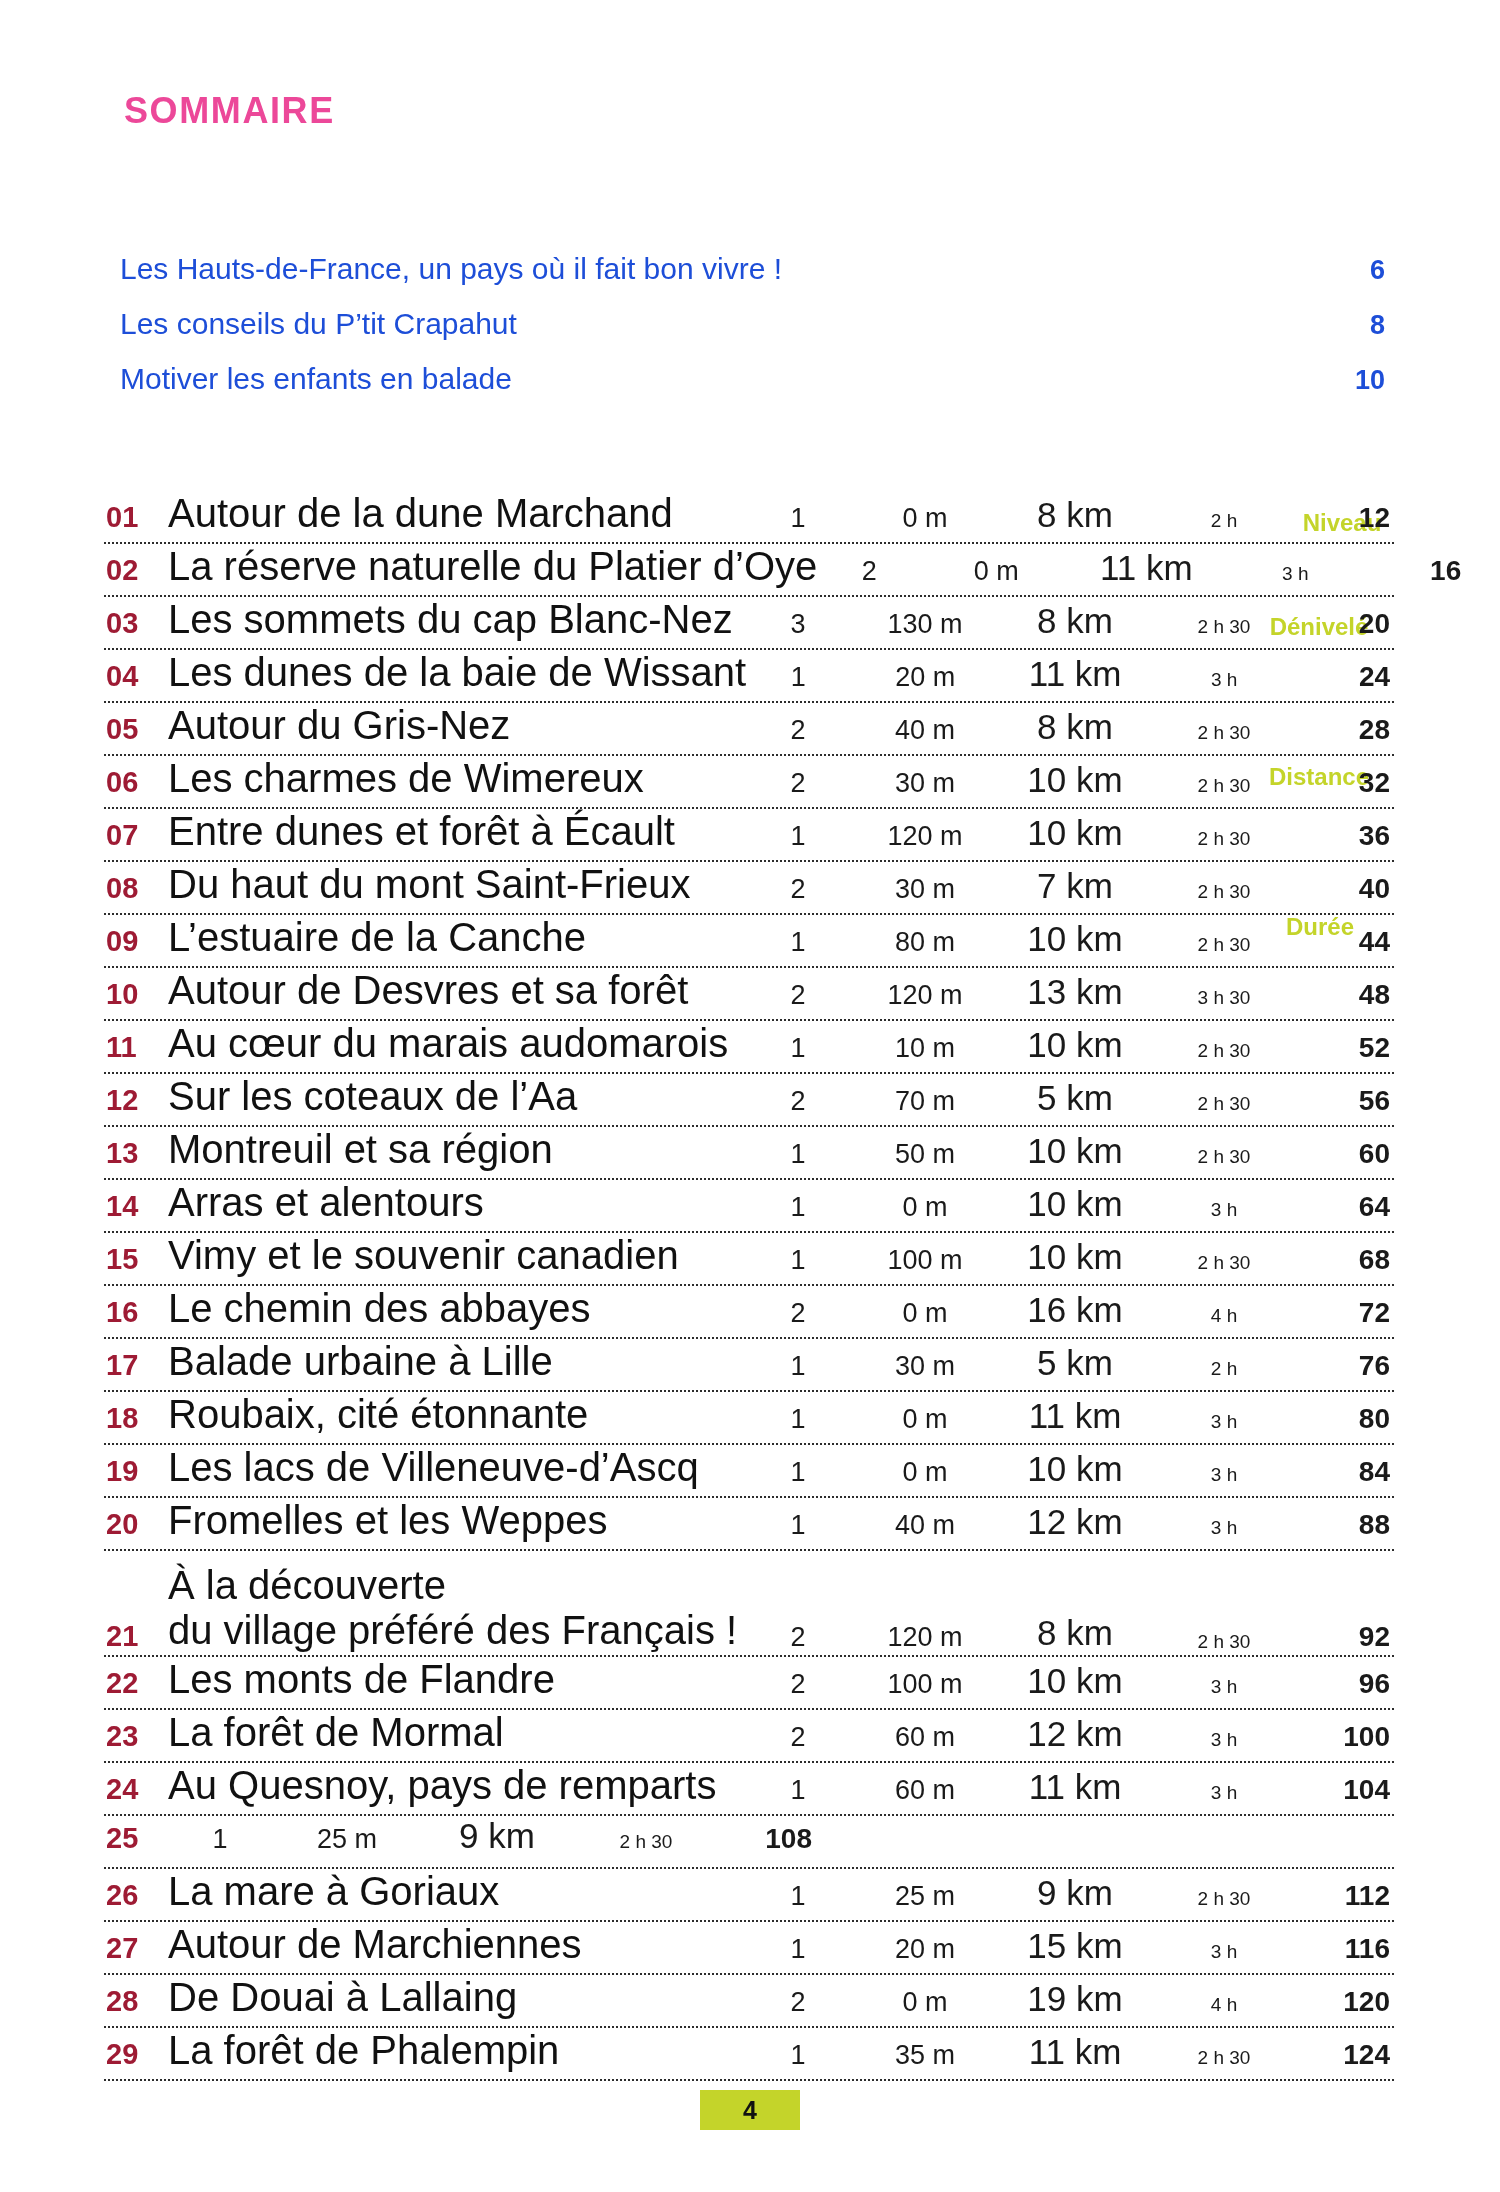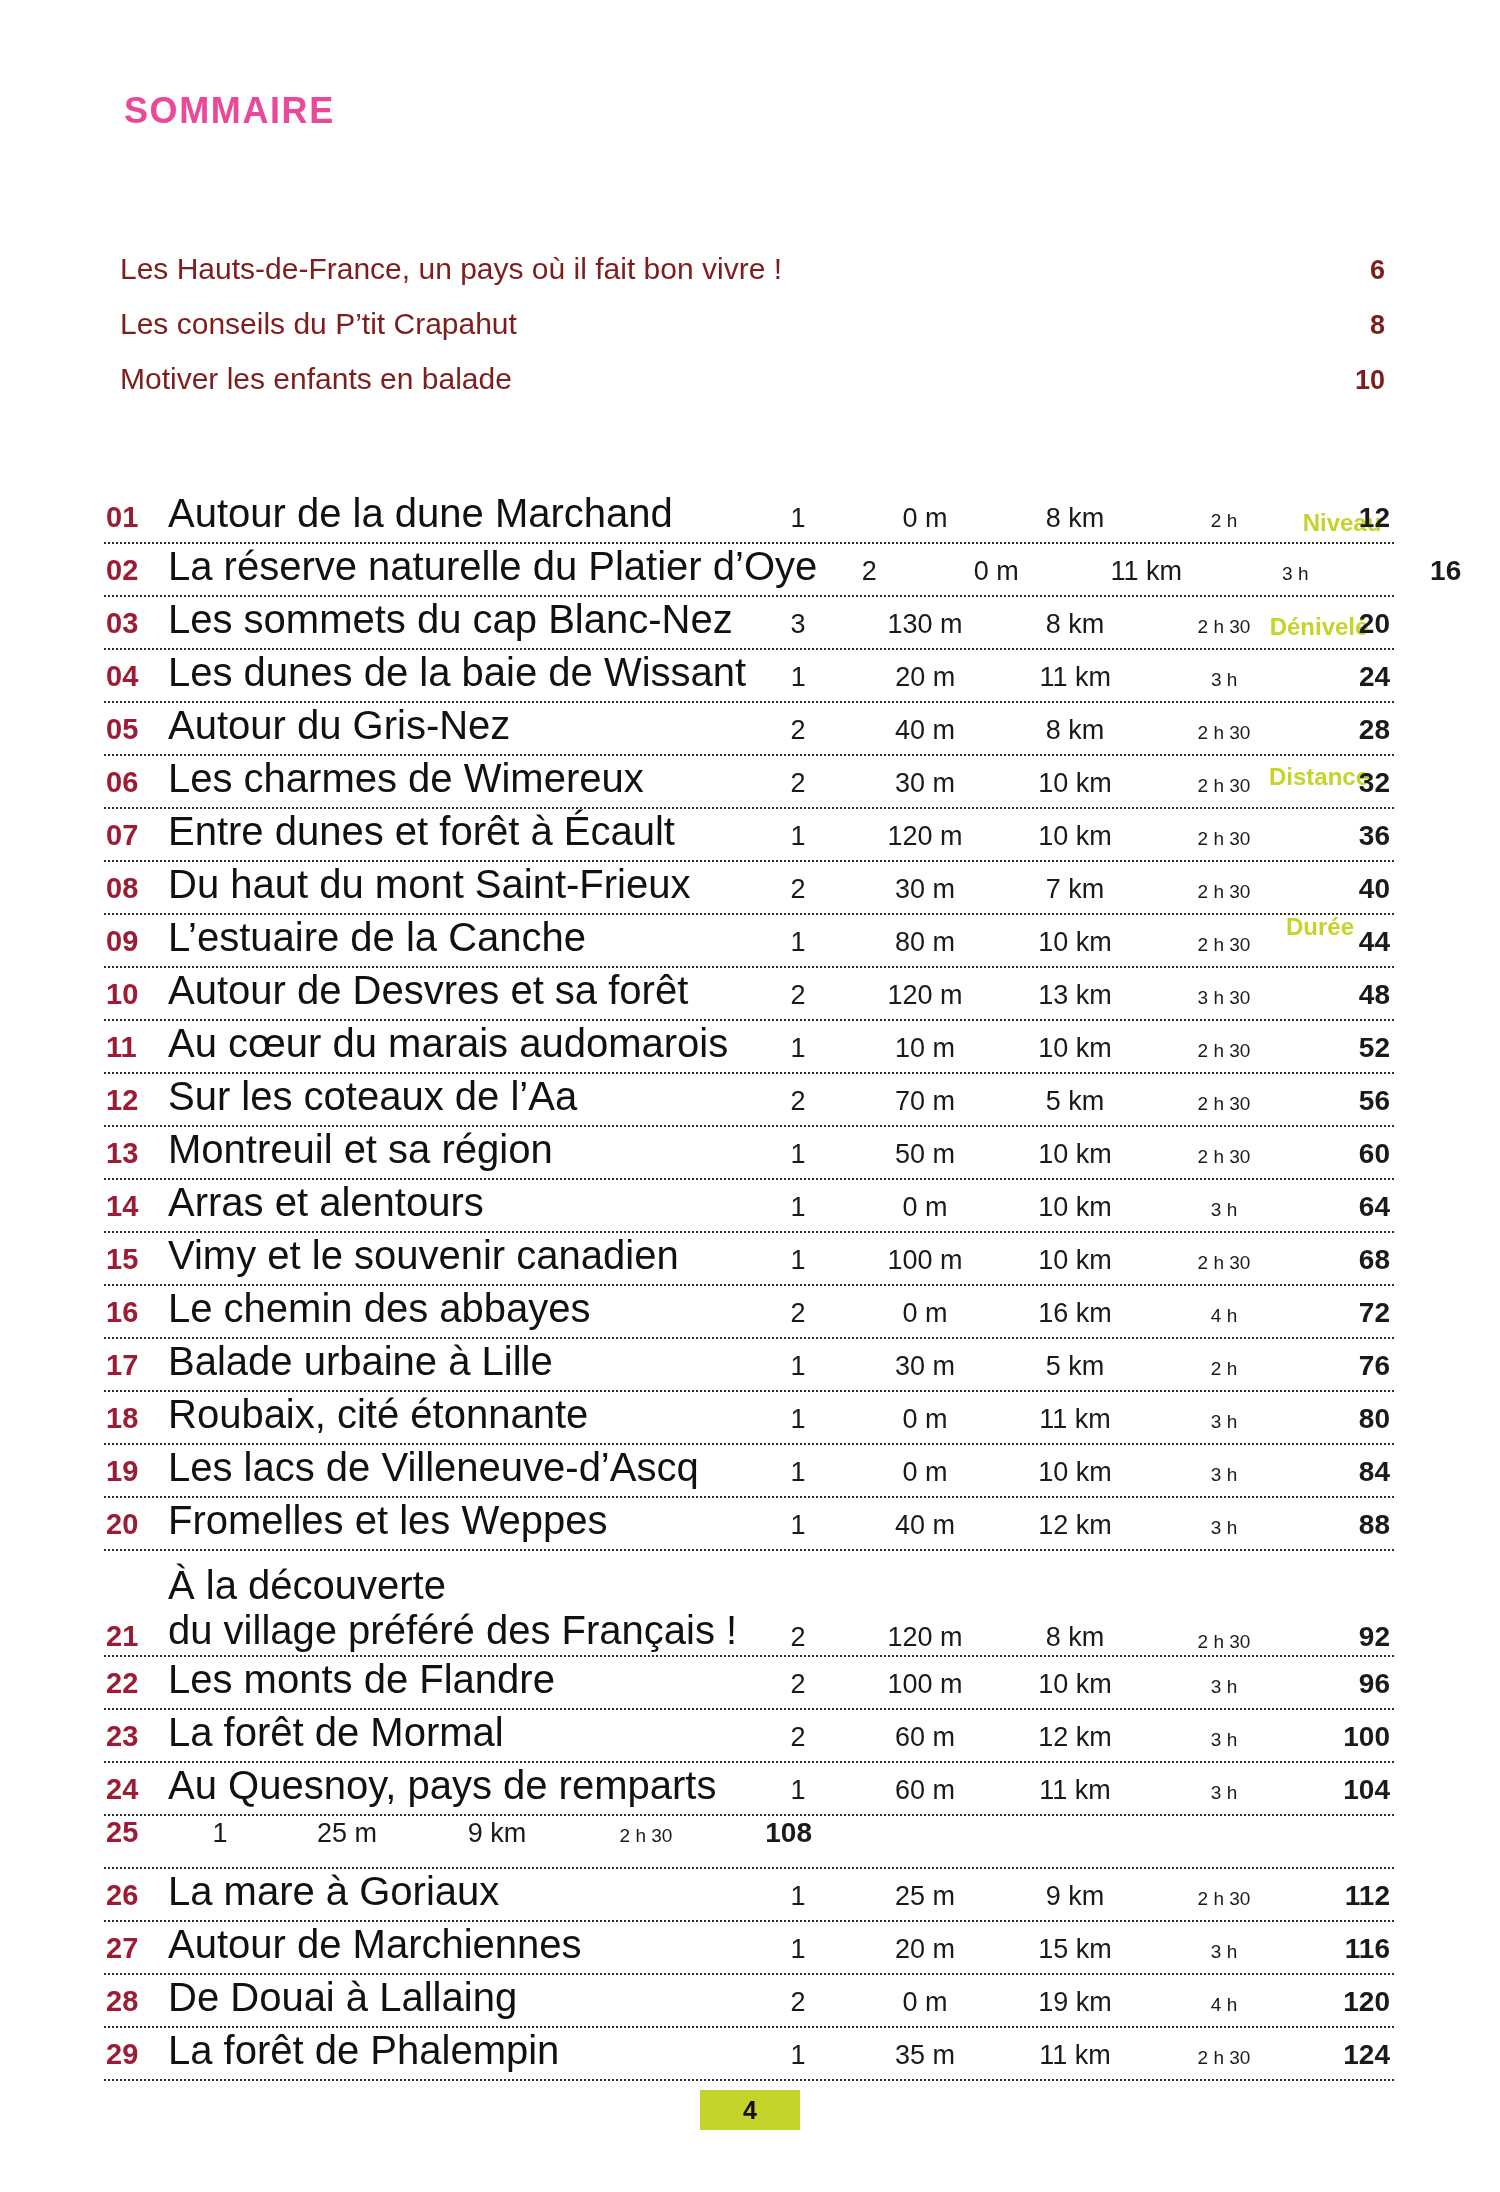--- a/index.html
+++ b/index.html
@@ -43,21 +43,21 @@
     left: 120px;
     top: 242px;
     width: 1265px;
   }
   .intro-row {
     display: flex;
     align-items: baseline;
     justify-content: space-between;
     font-size: 30px;
     line-height: 53px;
-    color: #7f1d1d;
+    color: #1d4ed8;
     font-weight: 400;
   }
   .intro-row .intro-label {
     white-space: nowrap;
   }
   .intro-row .intro-page {
     font-weight: bold;
     font-size: 27px;
     text-align: right;
     min-width: 50px;
@@ -112,21 +112,21 @@
     color: #111;
     font-size: 40px;
     white-space: nowrap;
     overflow: visible;
   }
   .c-title .l2 {
     display: block;
   }
   .c-level   { width: 104px; flex: 0 0 104px; text-align: center; font-size: 27px; }
   .c-denivele{ width: 150px; flex: 0 0 150px; text-align: center; font-size: 27px; }
-  .c-distance{ width: 150px; flex: 0 0 150px; text-align: center; font-size: 27px; }
+  .c-distance{ width: 150px; flex: 0 0 150px; text-align: center; font-size: 35px; }
   .c-duree   { width: 148px; flex: 0 0 148px; text-align: center; font-size: 19px; }
   .c-page    { width: 92px;  flex: 0 0 92px;  text-align: right;  font-size: 28px; font-weight: bold; padding-right: 4px;}
 
   
   .toc-head .c-level,
   .toc-head .c-denivele,
   .toc-head .c-distance,
   .toc-head .c-duree { font-size: 24px; font-weight: bold; color:#C4D42A; }
   .toc-head .c-page { visibility: hidden; }
 

